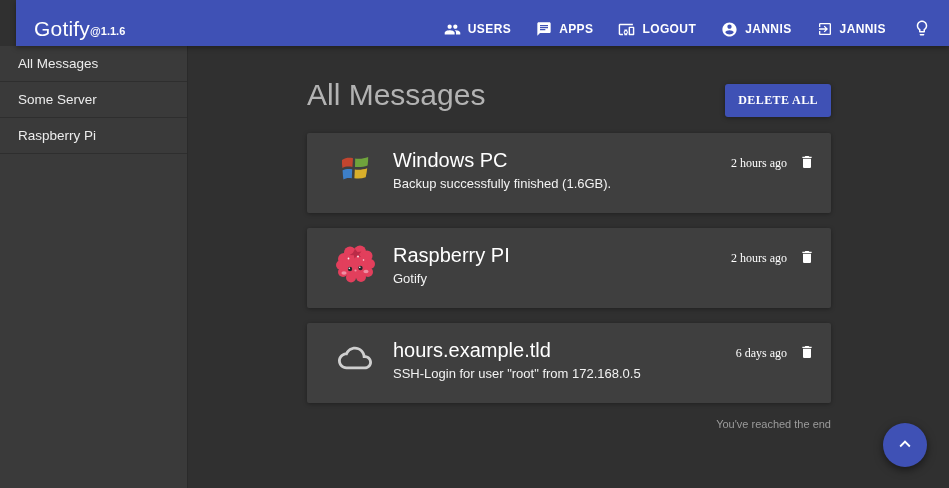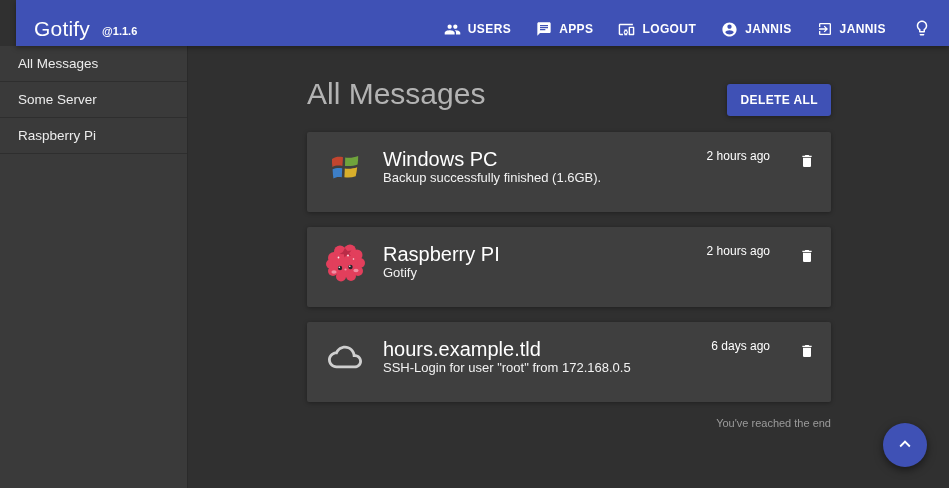--- a/index.html
+++ b/index.html
@@ -14,21 +14,21 @@
   
   .appbar {
     position:absolute; top:0; left:16px; right:0; height:46px;
     background:#3f51b5; color:#fff;
     display:flex; align-items:center;
     padding:12px 16px 0 18px;
     box-shadow:0 2px 5px rgba(0,0,0,0.35);
     z-index:20;
   }
   .appbar-title { font-size:21px; font-weight:500; letter-spacing:0.2px; }
-  .appbar-version { font-size:11px; font-weight:700; margin-left:12px; margin-top:4px; }
+  .appbar-version { font-size:11px; font-weight:700; margin-left:0; margin-top:4px; }
   .appbar-spacer { flex:1; }
   .nav { display:flex; align-items:center; gap:25px; }
   .nav-item {
     display:flex; align-items:center; gap:7px;
     font-size:12px; font-weight:700; letter-spacing:0.4px;
     cursor:pointer; color:#fff;
   }
   .nav-item svg { display:block; }
   .icon-btn { background:none; border:none; cursor:pointer; padding:2px; display:flex; align-items:center; }
 
@@ -50,39 +50,39 @@
     overflow:hidden;
   }
   .column { width:524px; margin:0 auto; }
   .header-row {
     margin-top:26px; margin-bottom:16px;
     display:flex; align-items:center; justify-content:space-between;
   }
   .page-title { font-size:30px; font-weight:400; color:#b3b3b3; }
   .delete-all-btn {
     background:#3f51b5; color:#fff; border:none; border-radius:3px;
-    font-family:Liberation Sans, sans-serif;
+    font-family:Liberation Serif, serif;
     font-size:12px; font-weight:700; letter-spacing:0.4px;
     padding:9px 13px; cursor:pointer;
     box-shadow:0 1px 5px rgba(0,0,0,0.4);
     margin-top:12px;
   }
 
   .card {
     background:#3f3f3f; border-radius:2px; height:80px; margin-bottom:15px;
     box-shadow:0 1px 4px rgba(0,0,0,0.35);
     display:flex; align-items:flex-start;
-    padding:14px 10px 0 18px;
+    padding:14px 10px 0 28px;
   }
   .card-icon { width:40px; height:40px; flex:none; margin-right:18px; margin-top:1px; }
   .card-icon svg { display:block; width:40px; height:40px; }
   .card-texts { flex:1; min-width:0; padding-top:2px; }
   .card-title { font-size:20px; font-weight:400; color:#ffffff; line-height:1.1; }
-  .card-body { font-size:13px; color:#f2f2f2; }
-  .card-right { display:flex; gap:23px; margin-top:3px; }
+  .card-body { font-size:13px; color:#f2f2f2; margin-top:5px; }
+  .card-right { display:flex; align-items:center; gap:6px; margin-top:3px;font-family:Liberation Serif, serif; }
   .card-time { font-size:12px; font-weight:500; color:#ffffff; white-space:nowrap; }
   .trash-btn { background:none; border:none; cursor:pointer; padding:4px 6px; display:flex; }
 
   .end-text { text-align:right; font-size:11px; color:#9b9b9b; margin-top:9px; }
 
   
   .fab {
     position:absolute; right:22px; bottom:21px;
     width:44px; height:44px; border-radius:50%;
     background:#3f51b5; border:none; cursor:pointer;

